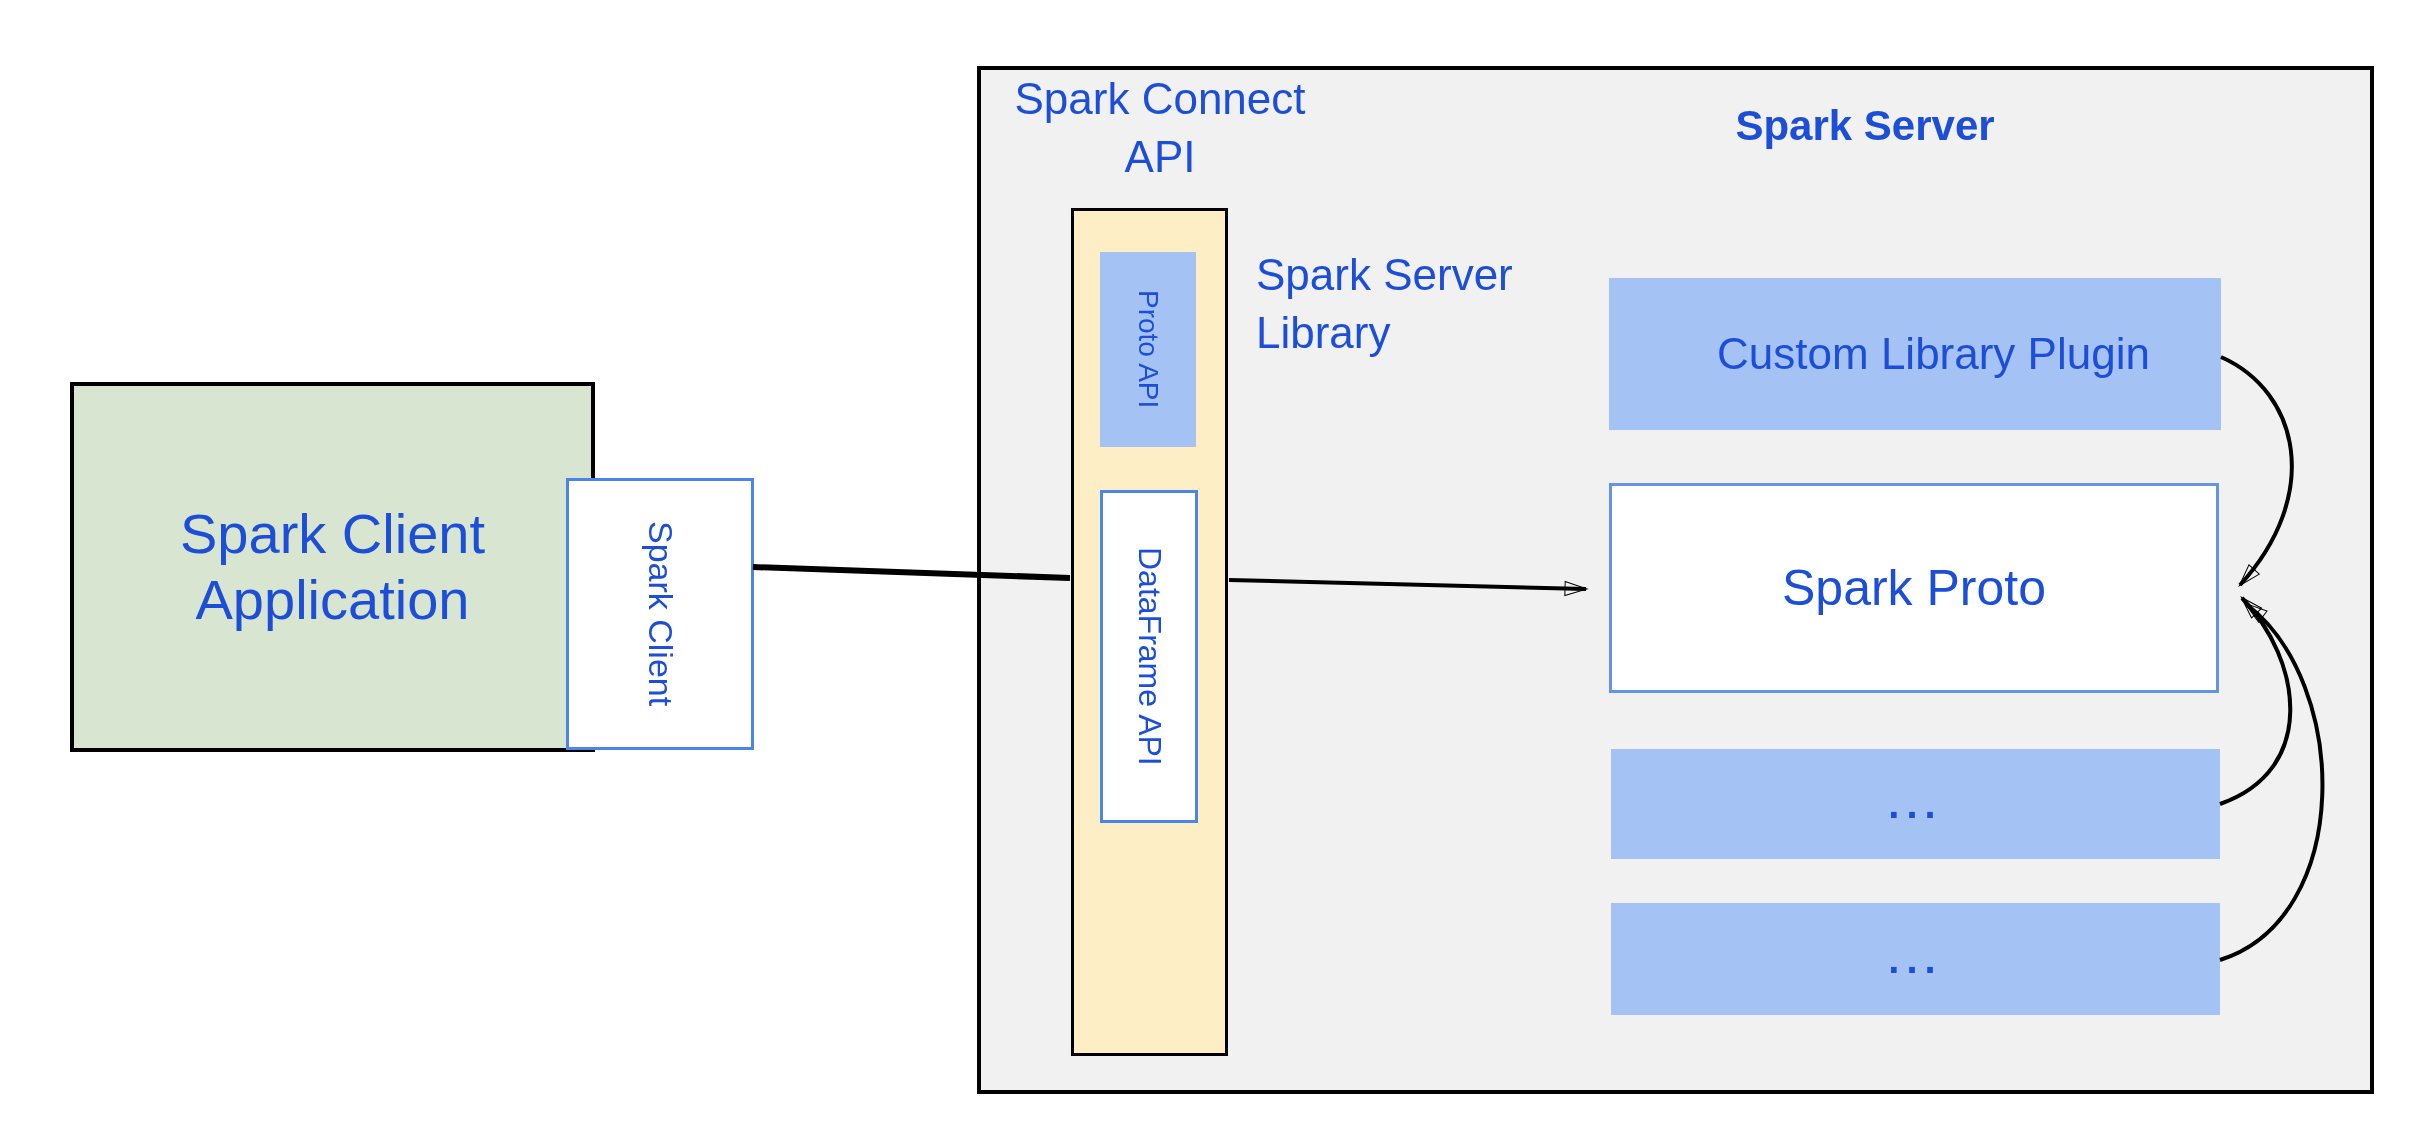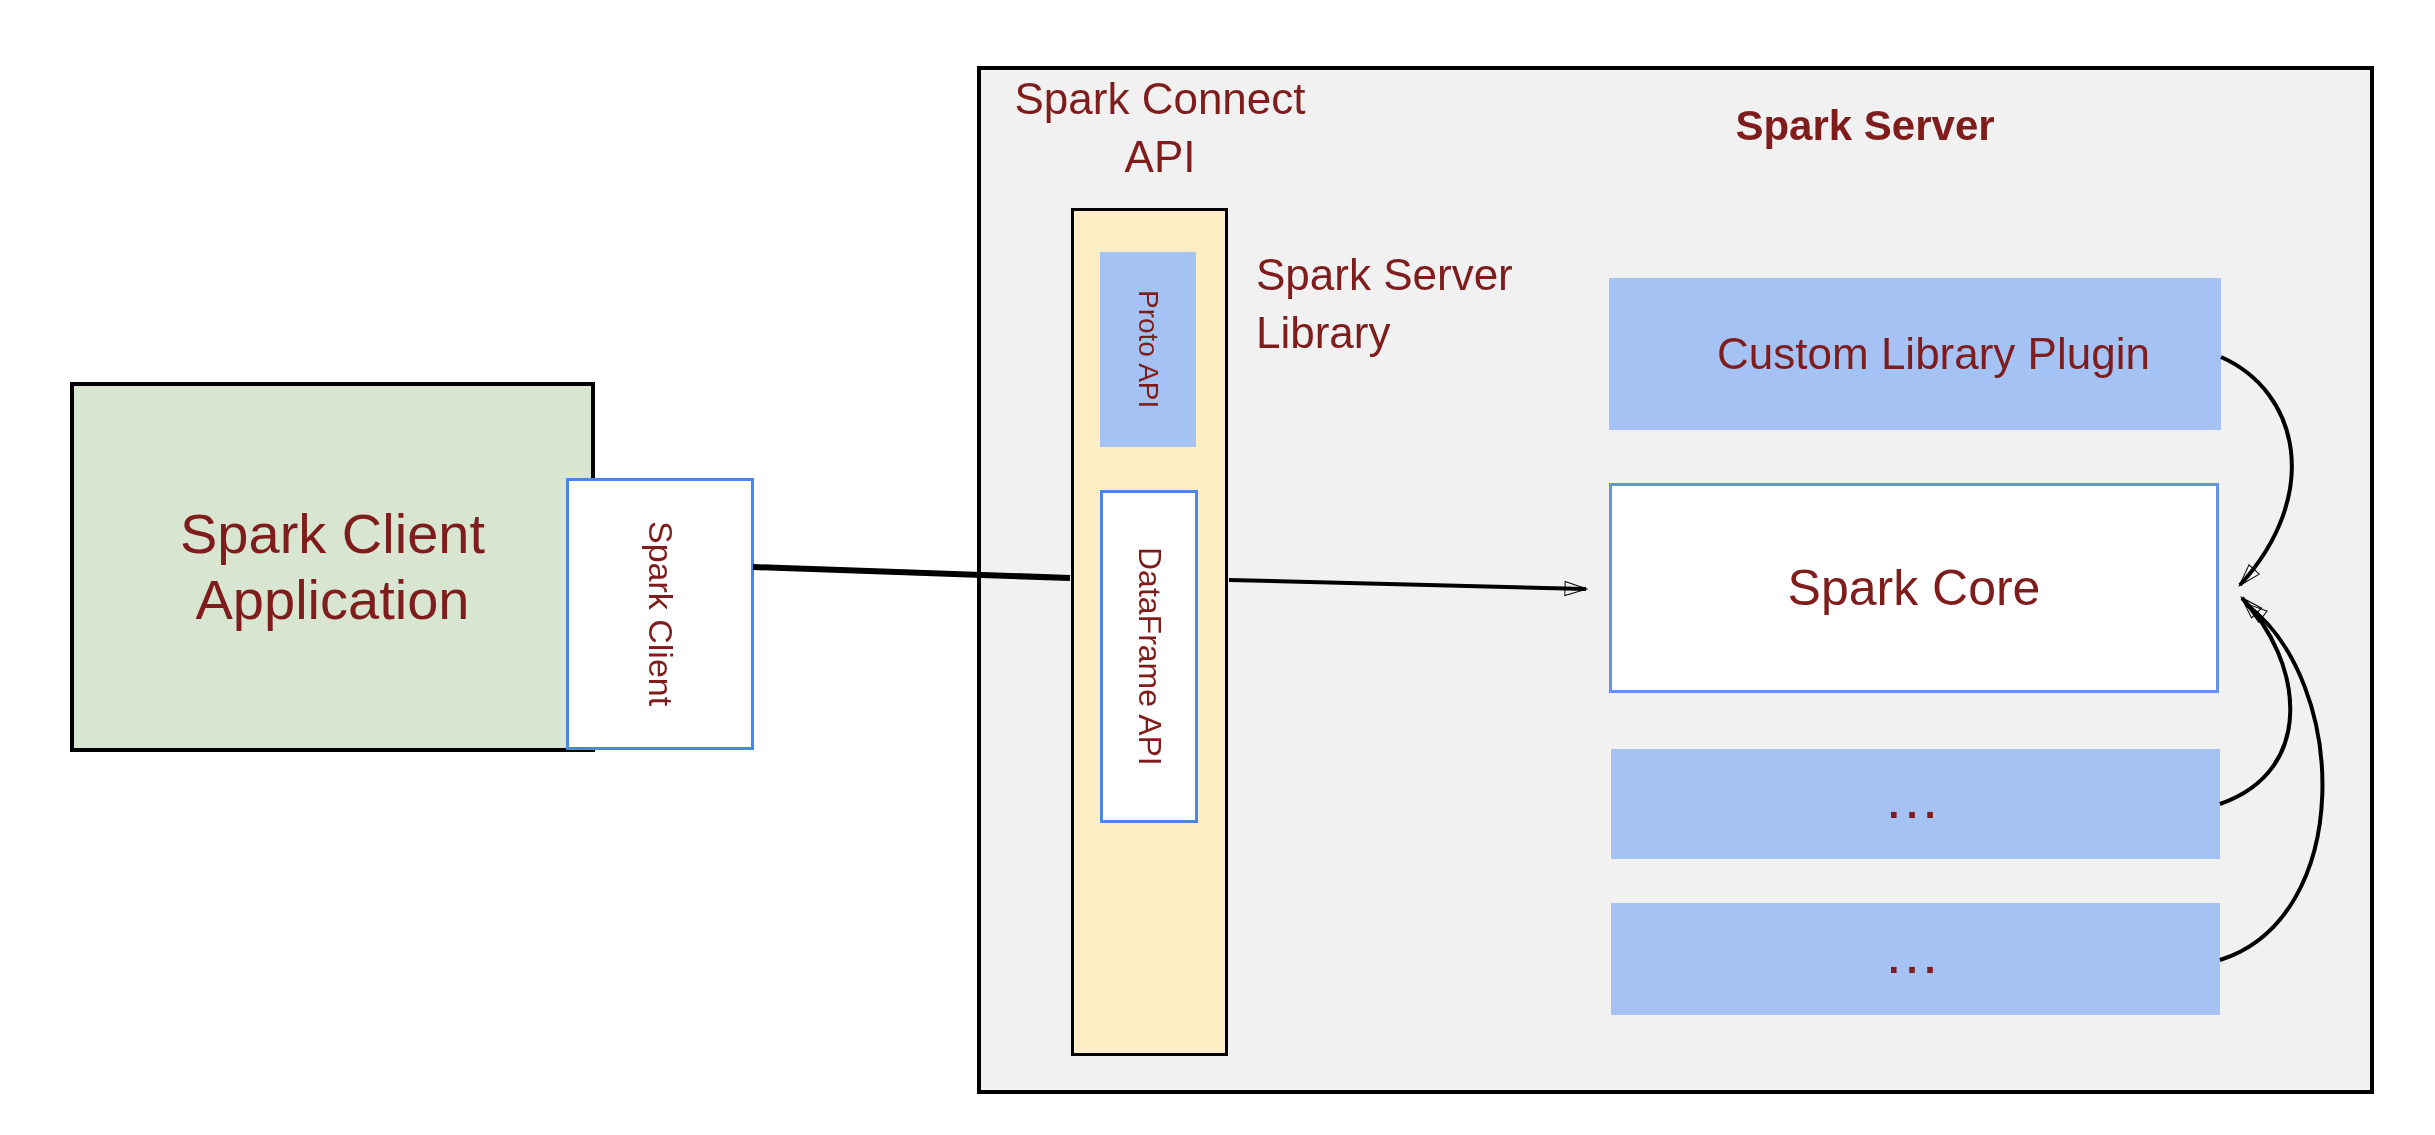--- a/index.html
+++ b/index.html
@@ -6,21 +6,21 @@
     margin: 0;
     padding: 0;
     background: #ffffff;
   }
   #canvas {
     position: relative;
     width: 2435px;
     height: 1135px;
     background: #ffffff;
     font-family: "Liberation Sans", "DejaVu Sans", sans-serif;
-    color: #7f1d1d;
+    color: #1d4ed8;
     overflow: hidden;
   }
   .abs { position: absolute; box-sizing: border-box; }
 
   
   .outer-panel {
     left: 977px; top: 66px; width: 1397px; height: 1028px;
     background: var(--panel-fill, #f1f1f1);
     border: 4px solid #000000;
     z-index: 1;
@@ -169,21 +169,21 @@
     <div class="vtext proto-label">Proto API</div>
   </div>
   <div class="abs dataframe-box">
     <div class="vtext dataframe-label">DataFrame API</div>
   </div>
 
   <div class="abs plugin-box">
     <div>Custom Library Plugin</div>
   </div>
   <div class="abs core-box">
-    <div>Spark Core</div>
+    <div>Spark Proto</div>
   </div>
   <div class="abs dots-box-1">
     <div class="dots">...</div>
   </div>
   <div class="abs dots-box-2">
     <div class="dots">...</div>
   </div>
 
   <svg id="arrows" viewBox="0 0 2435 1135" xmlns="http://www.w3.org/2000/svg">
     <defs>

